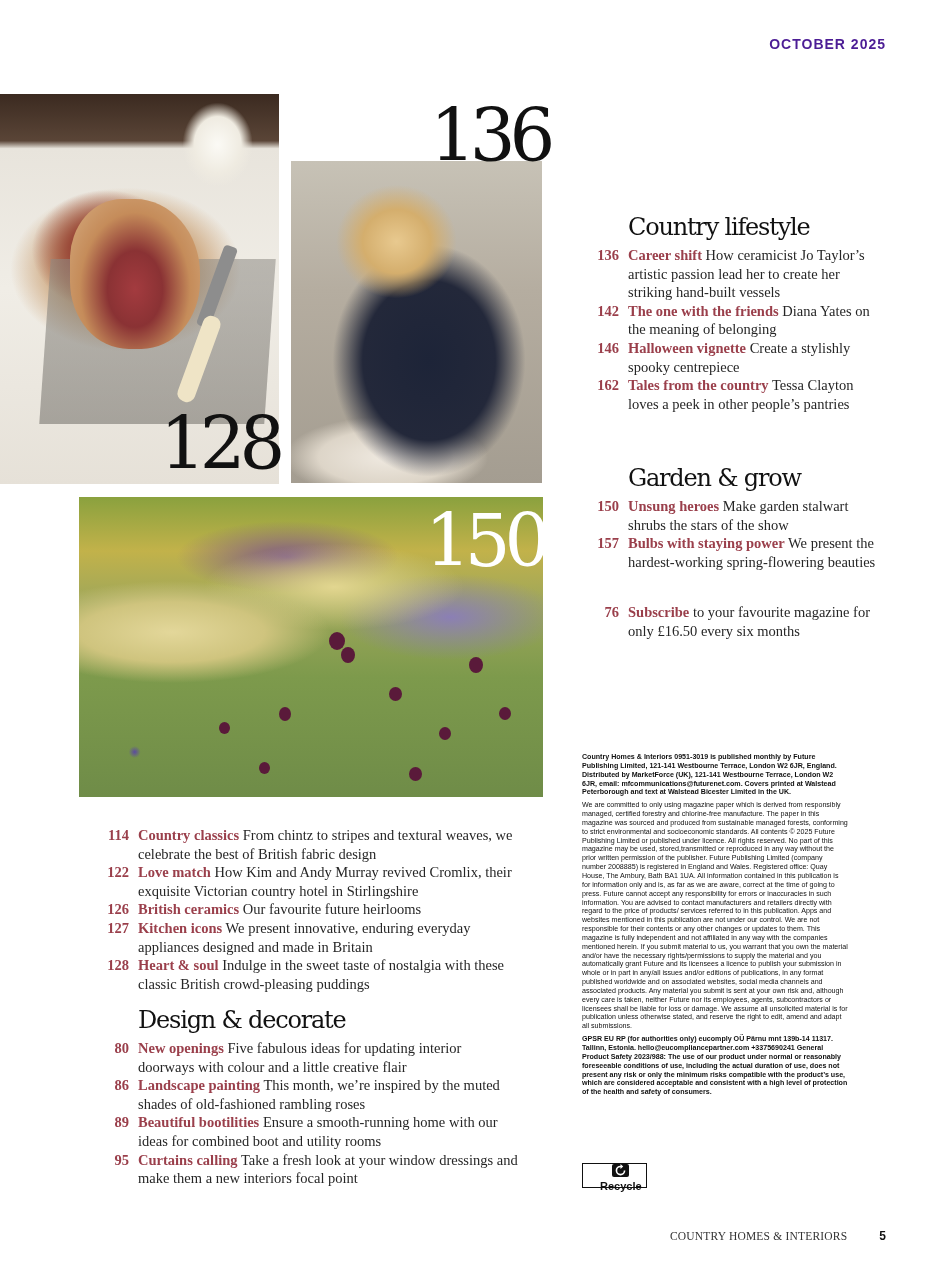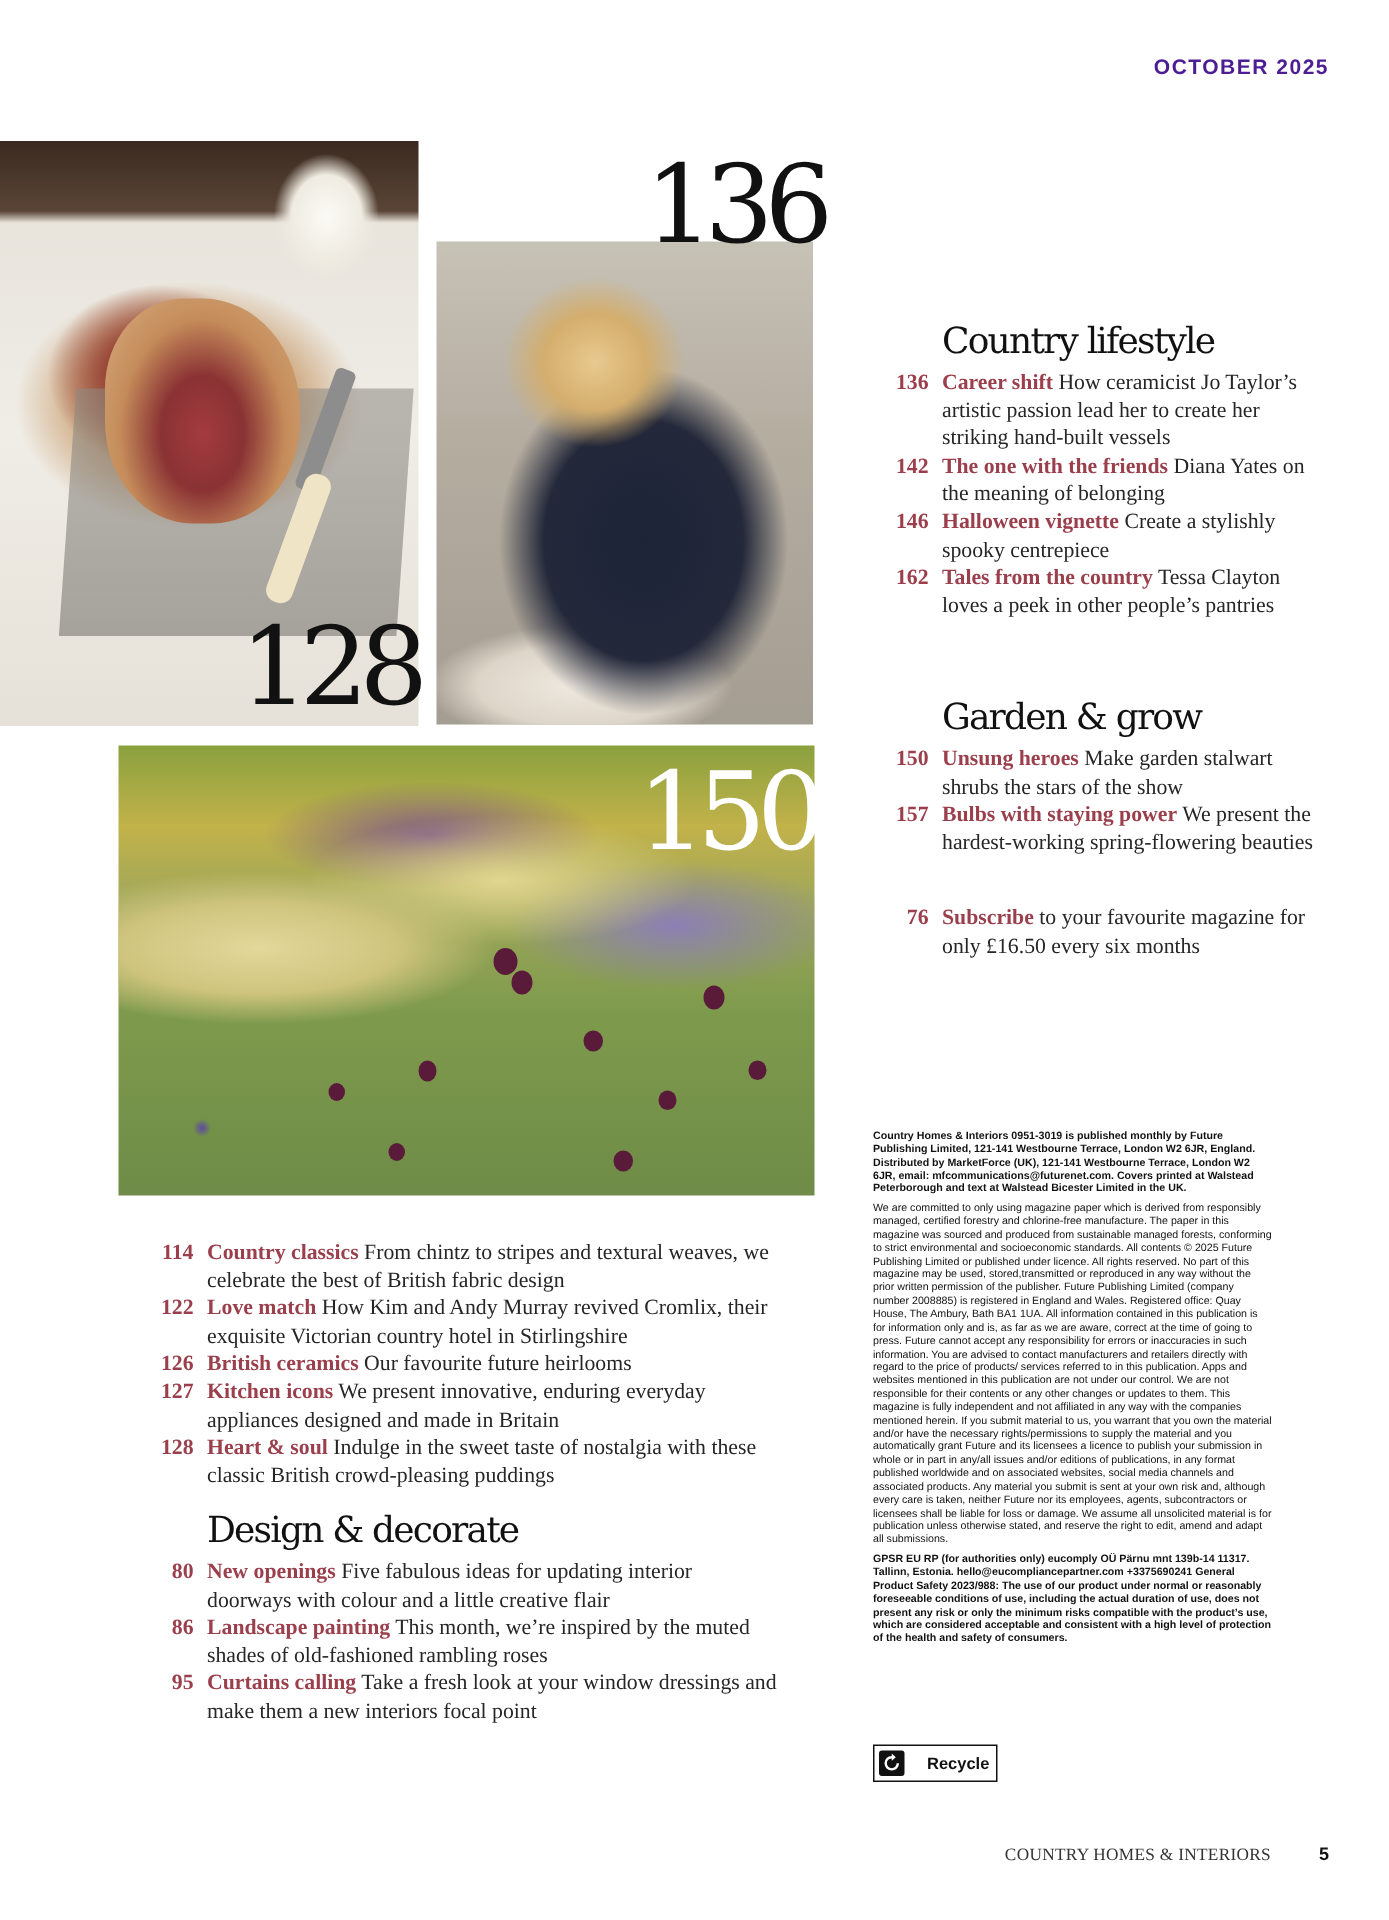--- a/index.html
+++ b/index.html
@@ -92,23 +92,23 @@
     
     .imprint {
       position: absolute; left: 582px; top: 713px; width: 266px;
       font-family: "Liberation Sans", "DejaVu Sans", sans-serif;
       font-size: 7.1px; line-height: 8.85px; color: #111; margin-top: 40px;
     }
     .imprint p { margin-bottom: 4px; }
     .imprint .bold { font-weight: 700; }
 
     .recycle {
-      position: absolute; left: 582px; top: 1163px; height: 25px; padding: 0 4px 0 3px;
-      border: 1.6px solid #111; display: flex; align-items: center; gap: 15px;
-      font-family: "Liberation Sans", "DejaVu Sans", sans-serif; font-weight: 700; font-size: 11px; color: #111;
+      position: absolute; left: 582px; top: 1163px; height: 25px; padding: 0 4px 0 17px;
+      border: 1.6px solid #111; display: flex; align-items: center; gap: 3px;
+      font-family: "Liberation Sans", "DejaVu Sans", sans-serif; font-weight: 700; font-size: 11px; color: #111; flex-direction: column;
     }
     .recycle .ri { width: 17px; height: 17px; background: #111; border-radius: 2px; display:flex; align-items:center; justify-content:center; }
 
     .footer {
       position: absolute; right: 40px; top: 1229px; display: flex; align-items: baseline; gap: 32px;
     }
     .footer .mag { font-family: "Liberation Serif", serif; font-size: 11.5px; letter-spacing: .2px; color: #333; }
     .footer .pg { font-family: "Liberation Sans", sans-serif; font-weight: 700; font-size: 12px; color: #111; }
   </style>
 </head>
@@ -208,20 +208,24 @@
   <h2 class="section-title">Design &amp; decorate</h2>
   <div class="entry">
     <span class="page">80</span>
     <span class="body"><span class="title">New openings</span> <span>Five fabulous ideas for updating interior doorways with colour and a little creative flair</span></span>
   </div>
   <div class="entry">
     <span class="page">86</span>
     <span class="body"><span class="title">Landscape painting</span> <span>This month, we’re inspired by the muted shades of old-fashioned rambling roses</span></span>
   </div>
   <div class="entry">
+    <span class="page">89</span>
+    <span class="body"><span class="title">Beautiful bootilities</span> <span>Ensure a smooth-running home with our ideas for combined boot and utility rooms</span></span>
+  </div>
+  <div class="entry">
     <span class="page">95</span>
     <span class="body"><span class="title">Curtains calling</span> <span>Take a fresh look at your window dressings and make them a new interiors focal point</span></span>
   </div>
 </div>
 
 <div class="imprint">
   <p class="bold">Country Homes &amp; Interiors 0951-3019 is published monthly by Future Publishing Limited, 121-141 Westbourne Terrace, London W2 6JR, England. Distributed by MarketForce (UK), 121-141 Westbourne Terrace, London W2 6JR, email: mfcommunications@futurenet.com. Covers printed at Walstead Peterborough and text at Walstead Bicester Limited in the UK.</p>
   <p>We are committed to only using magazine paper which is derived from responsibly managed, certified forestry and chlorine-free manufacture. The paper in this magazine was sourced and produced from sustainable managed forests, conforming to strict environmental and socioeconomic standards. All contents © 2025 Future Publishing Limited or published under licence. All rights reserved. No part of this magazine may be used, stored,transmitted or reproduced in any way without the prior written permission of the publisher. Future Publishing Limited (company number 2008885) is registered in England and Wales. Registered office: Quay House, The Ambury, Bath BA1 1UA. All information contained in this publication is for information only and is, as far as we are aware, correct at the time of going to press. Future cannot accept any responsibility for errors or inaccuracies in such information. You are advised to contact manufacturers and retailers directly with regard to the price of products/ services referred to in this publication. Apps and websites mentioned in this publication are not under our control. We are not responsible for their contents or any other changes or updates to them. This magazine is fully independent and not affiliated in any way with the companies mentioned herein. If you submit material to us, you warrant that you own the material and/or have the necessary rights/permissions to supply the material and you automatically grant Future and its licensees a licence to publish your submission in whole or in part in any/all issues and/or editions of publications, in any format published worldwide and on associated websites, social media channels and associated products. Any material you submit is sent at your own risk and, although every care is taken, neither Future nor its employees, agents, subcontractors or licensees shall be liable for loss or damage. We assume all unsolicited material is for publication unless otherwise stated, and reserve the right to edit, amend and adapt all submissions.</p>
   <p class="bold">GPSR EU RP (for authorities only) eucomply OÜ Pärnu mnt 139b-14 11317. Tallinn, Estonia. hello@eucompliancepartner.com +3375690241 General Product Safety 2023/988: The use of our product under normal or reasonably foreseeable conditions of use, including the actual duration of use, does not present any risk or only the minimum risks compatible with the product’s use, which are considered acceptable and consistent with a high level of protection of the health and safety of consumers.</p>
 </div>

